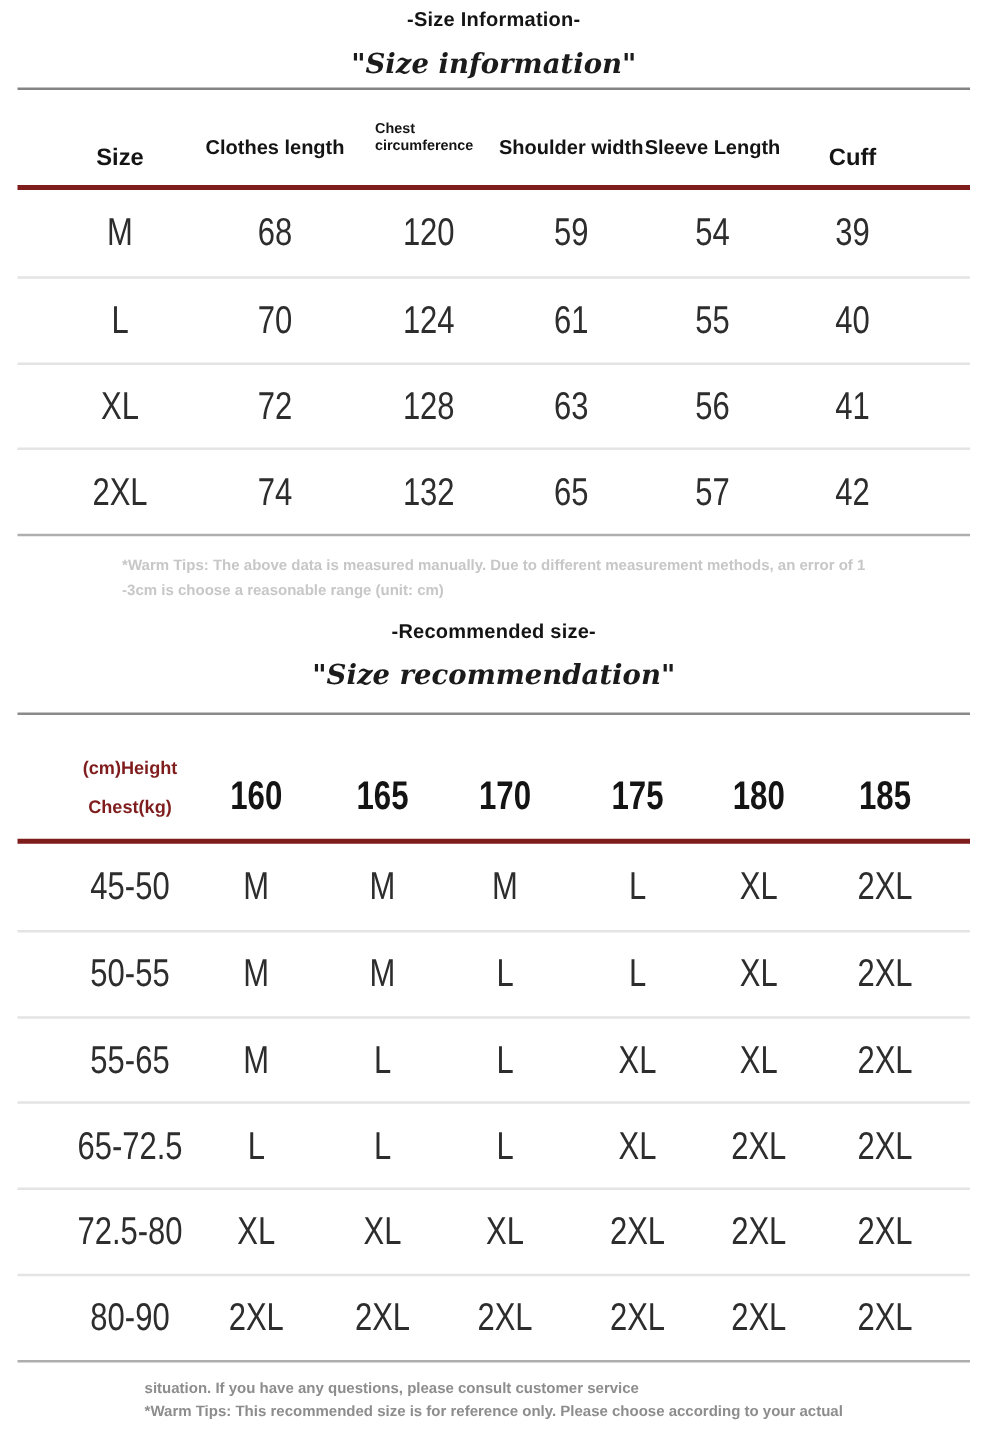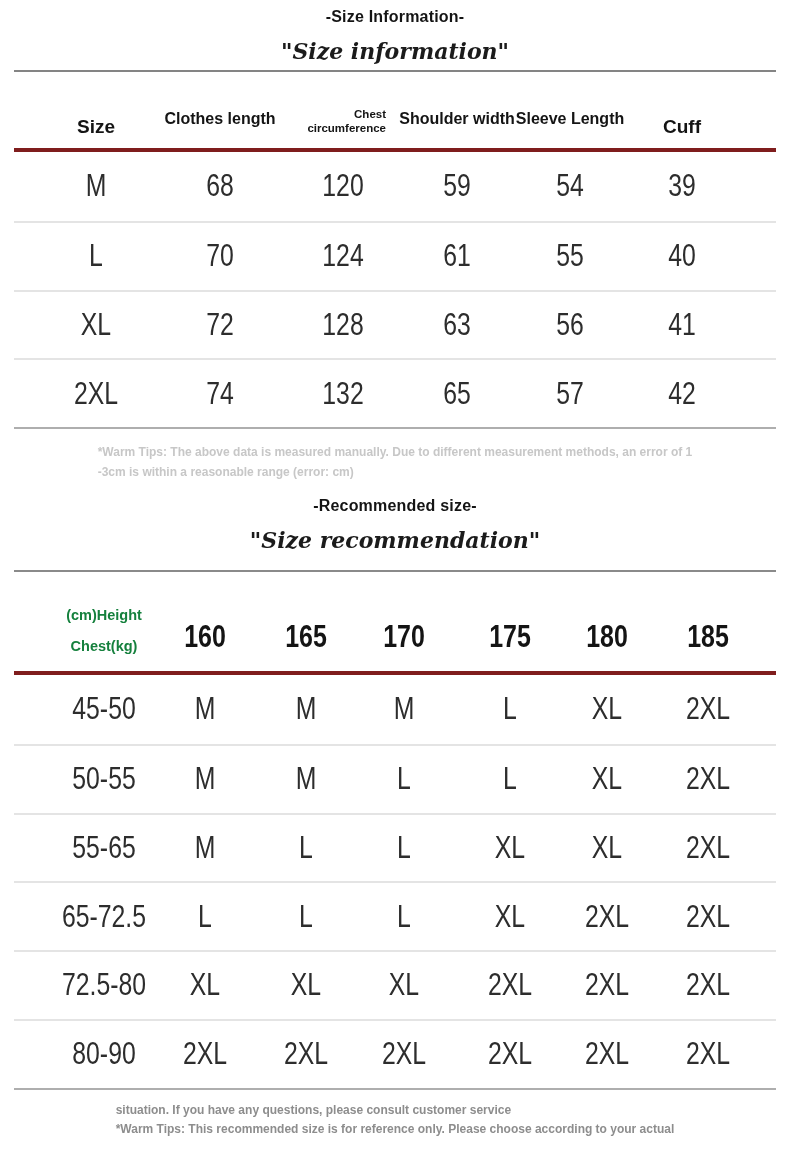--- a/index.html
+++ b/index.html
@@ -25,27 +25,27 @@
   .hrow{position:relative;border-bottom:4px solid #7f1d1d}
   .t1 .hrow{height:76px}
   .t2 .hrow{height:99px}
   .drow{position:relative;height:68.75px;box-sizing:border-box}
   .drow + .drow{border-top:2px solid #e4e4e4}
 
   
   .hc{position:absolute;bottom:20px;transform:translateX(-50%);
     font-weight:700;font-size:16px;white-space:nowrap;color:#141414}
   .hc.big{font-size:19px;bottom:10px}
-  .hc.chest{font-size:11.5px;line-height:14px;bottom:13px;white-space:normal;
-    width:86px;text-align:right}
+  .hc.chest{font-size:11.5px;line-height:14px;bottom:24px;white-space:normal;
+    width:86px;text-align:left}
   .hn{position:absolute;bottom:16px;transform:translateX(-50%) scaleX(.78);
     font-weight:700;font-size:32px;white-space:nowrap;color:#141414}
   .corner{position:absolute;bottom:9px;transform:translateX(-50%);
     font-weight:700;font-size:14.5px;line-height:31px;text-align:center;
-    white-space:nowrap;color:#15803d}
+    white-space:nowrap;color:#7f1d1d}
 
   
   .dc{position:absolute;top:50%;transform:translate(-50%,-50%) scaleX(.8);
     font-size:31px;font-weight:300;white-space:nowrap;color:#2d2d2d}
 
   
   .a1{left:82px}.a2{left:206px}.a3{left:329px}.a4{left:443px}.a5{left:556px}.a6{left:668px}
   .b1{left:90px}.b2{left:191px}.b3{left:292px}.b4{left:390px}.b5{left:496px}.b6{left:593px}.b7{left:694px}
 
   
@@ -102,21 +102,21 @@
       <span class="dc a2">74</span>
       <span class="dc a3">132</span>
       <span class="dc a4">65</span>
       <span class="dc a5">57</span>
       <span class="dc a6">42</span>
     </div>
   </div>
 
   <div class="tips light">
     <span>*Warm Tips: The above data is measured manually. Due to different measurement methods, an error of 1</span>
-    <span>-3cm is within a reasonable range (error: cm)</span>
+    <span>-3cm is choose a reasonable range (unit: cm)</span>
   </div>
 
   <div class="sec-title second">-Recommended size-</div>
   <div class="sec-sub">"Size recommendation"</div>
 
   <div class="tbl t2">
     <div class="hrow">
       <span class="corner b1">
         <span style="display:block">(cm)Height</span>
         <span style="display:block">Chest(kg)</span>

